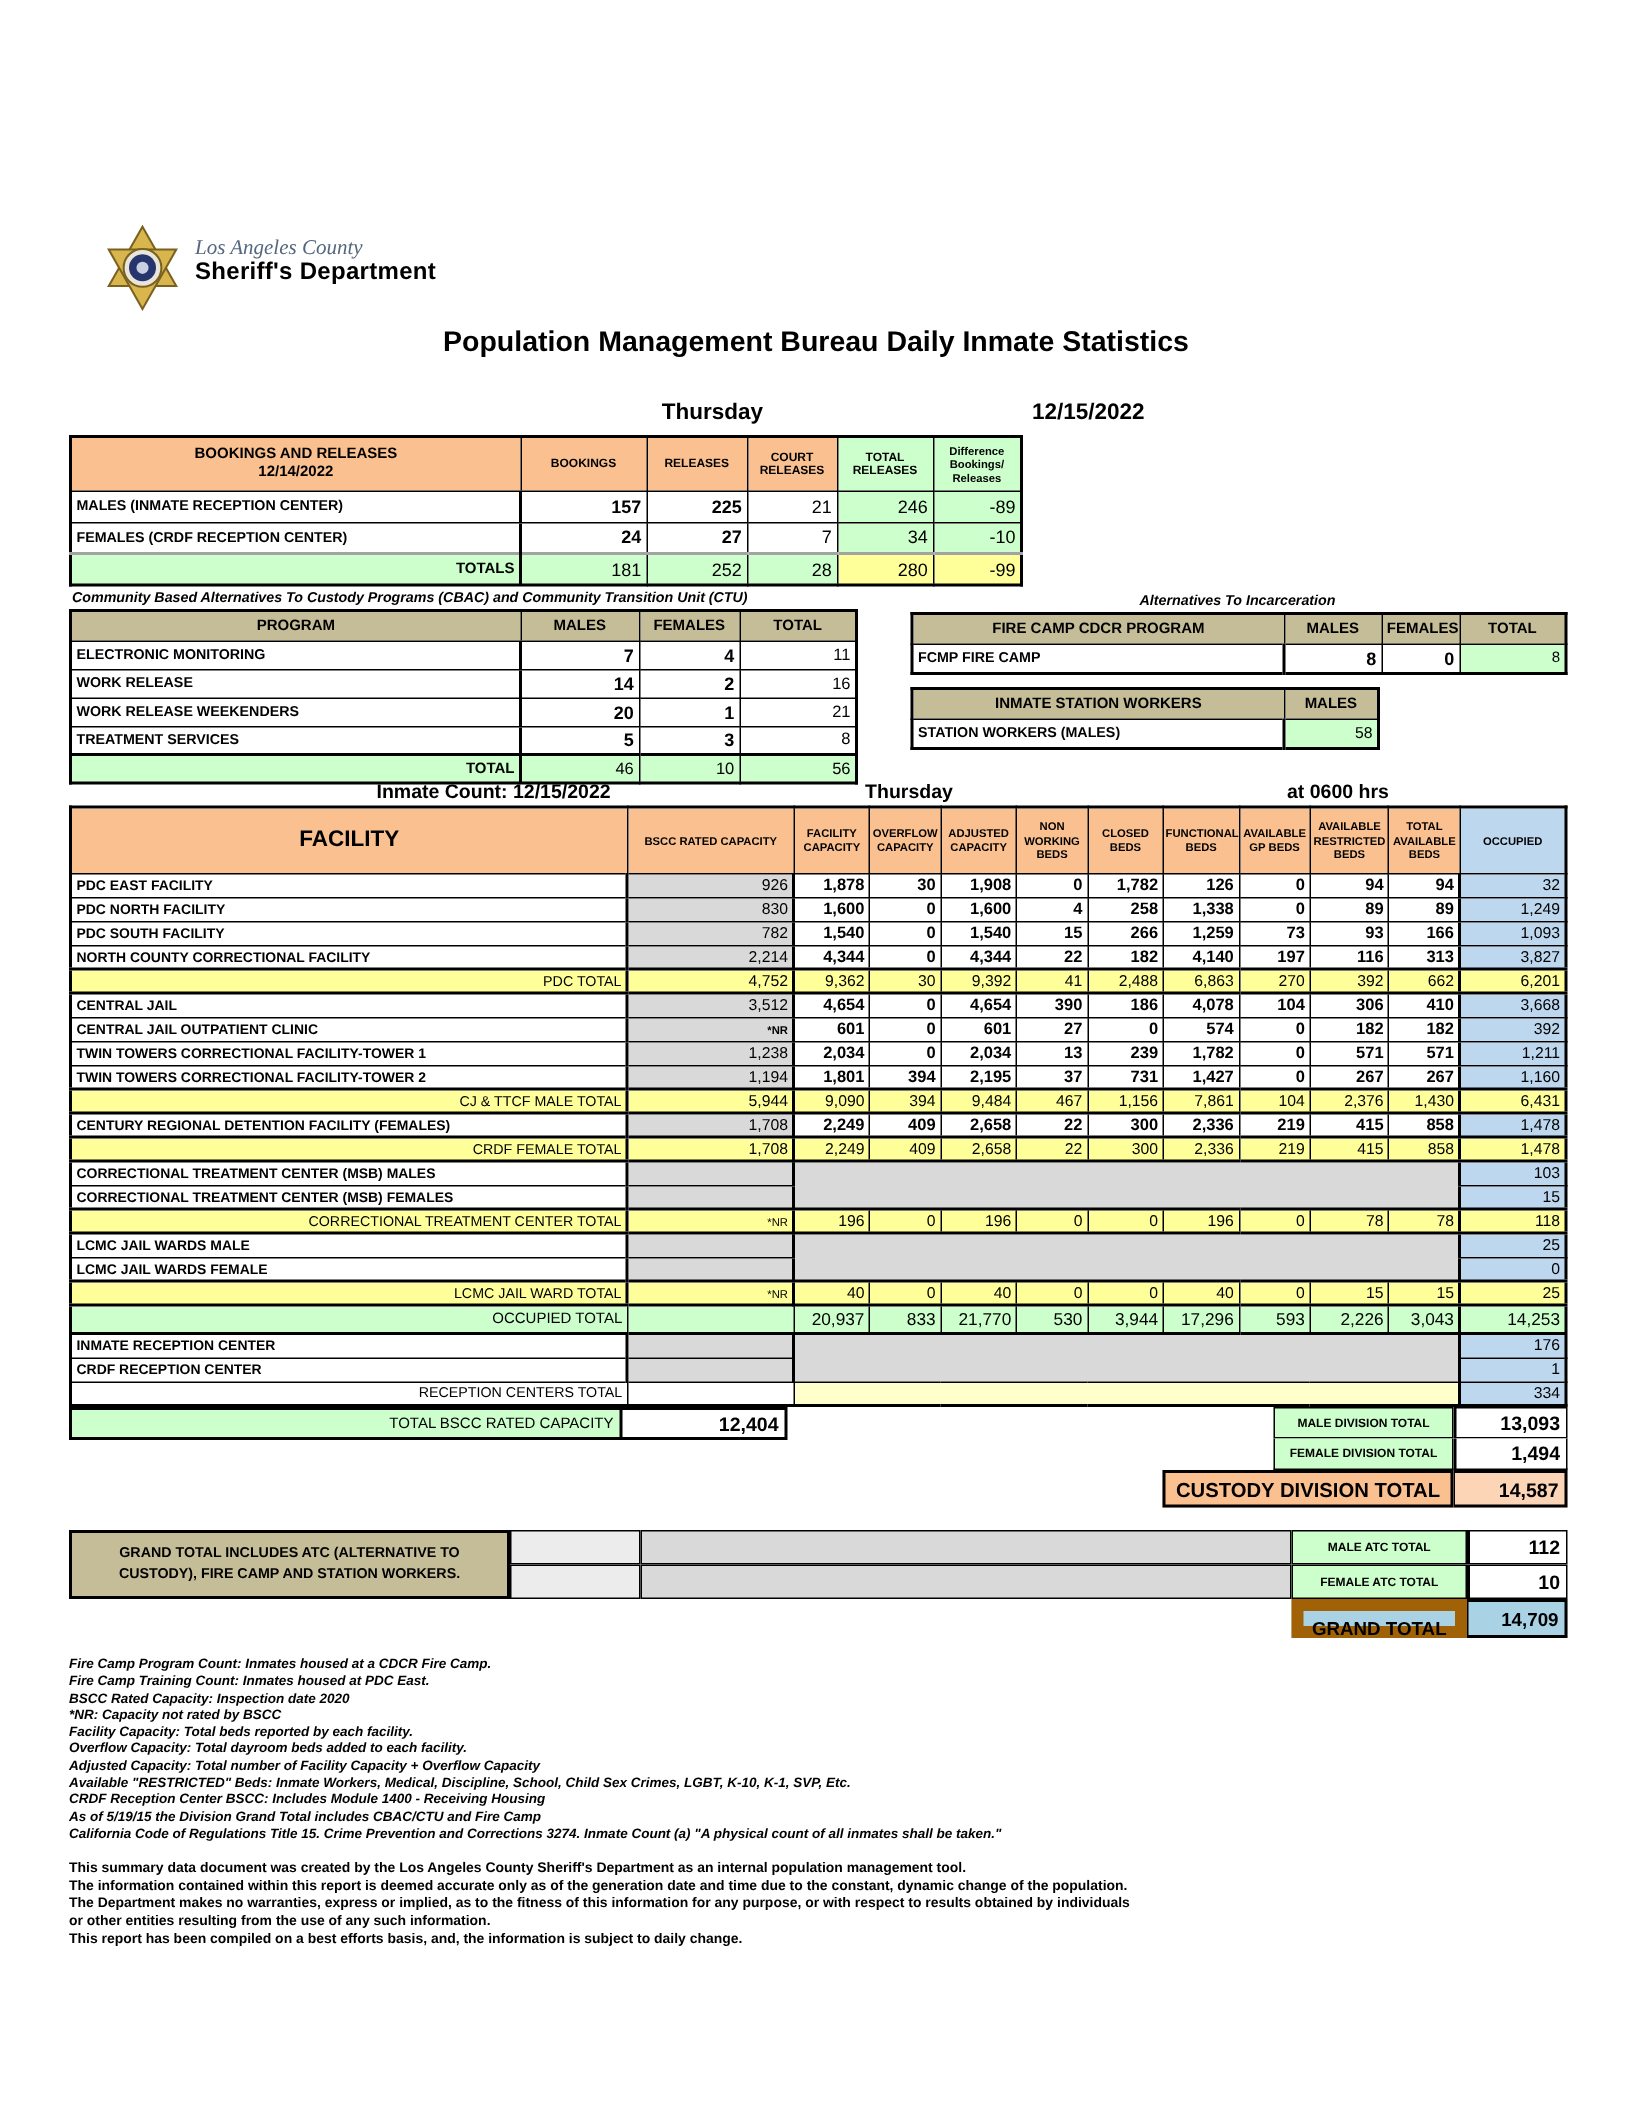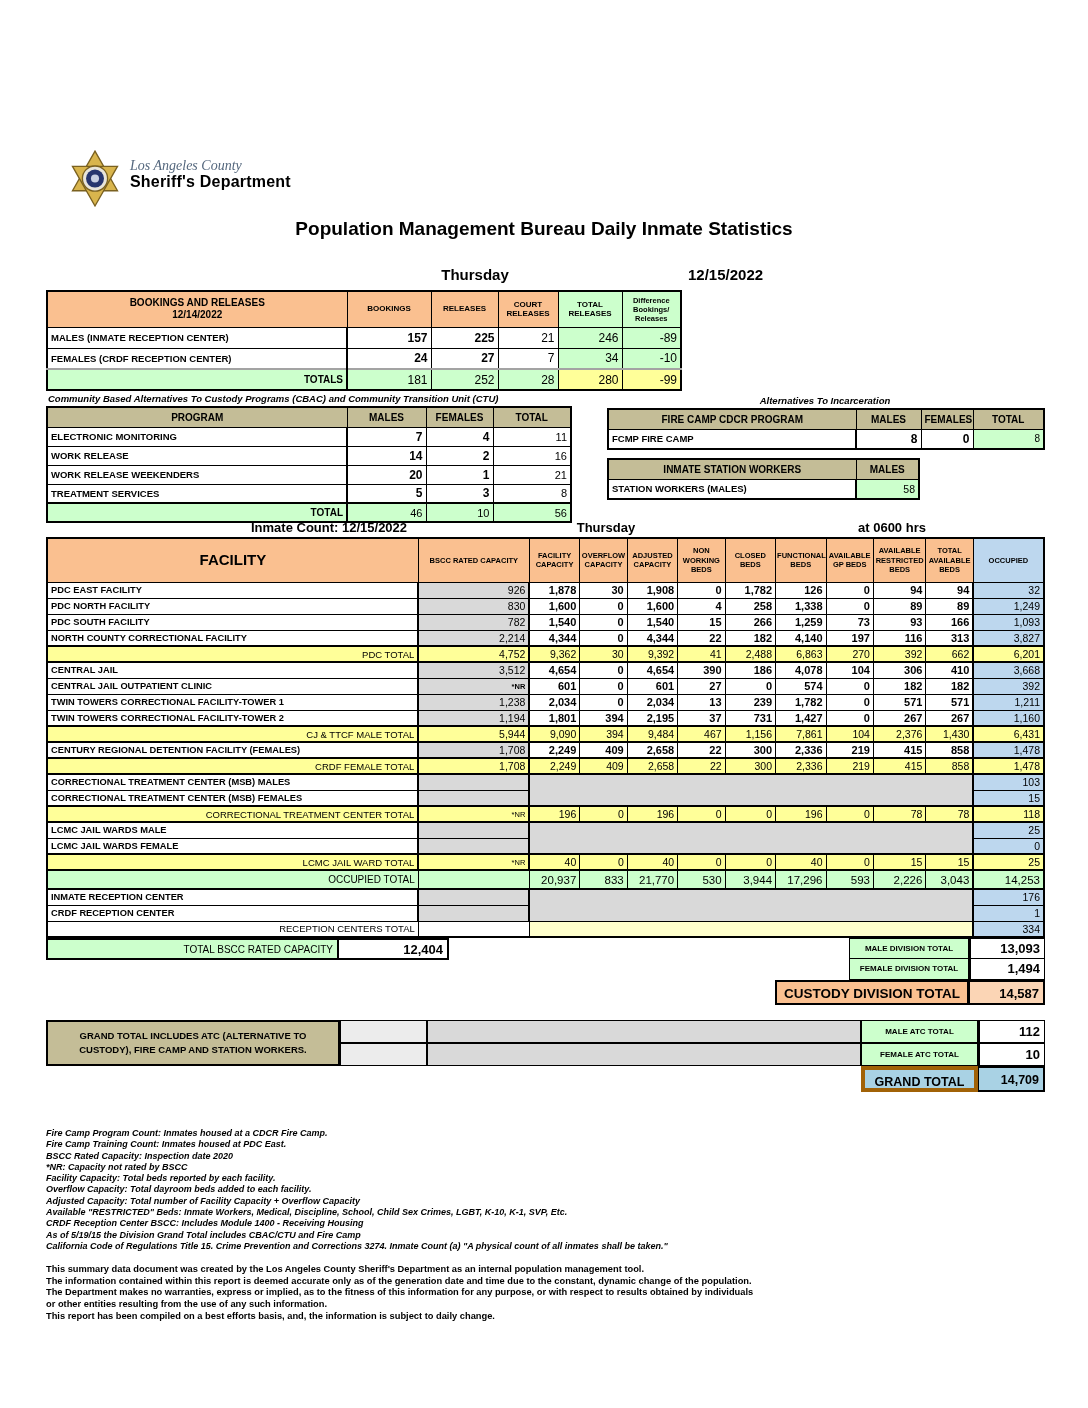--- a/index.html
+++ b/index.html
@@ -94,43 +94,43 @@
   #count tr.r-total td.bscc{background:var(--total-yellow);margin-left:32px;}
   #count tr.r-total td.occ{background:var(--total-yellow);}
   #count td.graymid{background:var(--gray-cell);}
   #count td.palemid{background:var(--pale-yellow);}
   #count tr.r-green td{background:var(--total-green);height:19px;font-size:11.5px;text-align:right;border-top:2px solid #000;border-bottom:2px solid #000;}
   #count tr.r-green td.lblg{font-size:10px;}
 
   
   .division-block{position:relative;height:70px;margin-top:0;}
   .bscc-cap-row{position:absolute;left:0;top:0;display:flex;}
-  .bscc-cap-label{width:292px;height:22px;line-height:20px;background:var(--total-green);border:2px solid #000;border-right:1px solid #000;text-align:right;font-size:10px;padding:0 4px;}
+  .bscc-cap-label{width:368px;height:22px;line-height:20px;background:var(--total-green);border:2px solid #000;border-right:1px solid #000;text-align:right;font-size:10px;padding:0 4px;}
   .bscc-cap-value{width:111px;height:22px;line-height:20px;background:#fff;border:2px solid #000;border-left:1px solid #000;text-align:right;font-weight:bold;font-size:13px;padding:0 4px;}
   .div-stack{position:absolute;right:0;top:0;}
   .div-row{display:flex;justify-content:flex-end;}
   .div-label{width:120px;height:21px;line-height:19px;background:var(--total-green);border:1px solid #000;text-align:center;font-size:8px;font-weight:bold;}
   .div-value{width:76px;height:21px;line-height:19px;background:#fff;border:1px solid #000;border-left:2px solid #000;text-align:right;font-weight:bold;font-size:13px;padding:0 4px;}
   .div-row + .div-row .div-label,.div-row + .div-row .div-value{border-top:0;}
   .custody-label{width:194px;height:25px;line-height:23px;background:var(--header-orange);border:2px solid #000;text-align:center;font-size:13.5px;font-weight:bold;}
   .custody-value{width:76px;height:25px;line-height:23px;background:var(--custody-value);border:2px solid #000;border-left:1px solid #000;text-align:right;font-weight:bold;font-size:13px;padding:0 4px;}
 
   
   .atc-block{position:relative;height:76px;margin-top:12px;}
   .atc-note{position:absolute;left:0;top:0;width:294px;height:46px;background:var(--tan);border:2px solid #000;font-size:9.5px;font-weight:bold;text-align:center;display:flex;align-items:center;justify-content:center;white-space:normal;line-height:1.5;padding:0 10px;}
   .atc-sp{position:absolute;left:294px;width:87px;height:23px;background:#ECECEC;border:1px solid #000;}
   .atc-gray{position:absolute;left:381px;width:434px;height:23px;background:var(--gray-cell);border:1px solid #000;}
   .r1{top:0;} .r2{top:23px;}
   .atc-label{position:absolute;left:815px;width:117px;height:23px;line-height:21px;background:var(--total-green);border:1px solid #000;text-align:center;font-size:8px;font-weight:bold;}
   .atc-value{position:absolute;left:932px;width:67px;height:23px;line-height:21px;background:#fff;border:1px solid #000;border-left:2px solid #000;text-align:right;font-weight:bold;font-size:13px;padding:0 4px;}
-  .grand-label{position:absolute;left:815px;top:46px;width:117px;height:26px;line-height:24px;background:var(--grand-blue);border:4px solid #a16207;text-align:center;font-size:12.5px;font-weight:bold;}
+  .grand-label{position:absolute;left:815px;top:46px;width:117px;height:26px;line-height:24px;background:var(--grand-blue);border:8px solid #a16207;text-align:center;font-size:12.5px;font-weight:bold;}
   .grand-value{position:absolute;left:932px;top:46px;width:67px;height:26px;line-height:24px;background:var(--grand-blue);border:2px solid #000;border-left:1px solid #000;text-align:right;font-weight:bold;font-size:12.5px;padding:0 4px;}
 
   
-  .footnotes{margin-top:32px;}
+  .footnotes{margin-top:8px;}
   .fn-line{font-size:9px;font-weight:bold;font-style:italic;line-height:11.3px;}
   .disclaimer{margin-top:12px;}
   .disc-line{font-size:9.3px;font-weight:bold;line-height:11.6px;}
 </style>
 </head>
 <body>
 
 <div id="page">
 
   <div class="logo">

